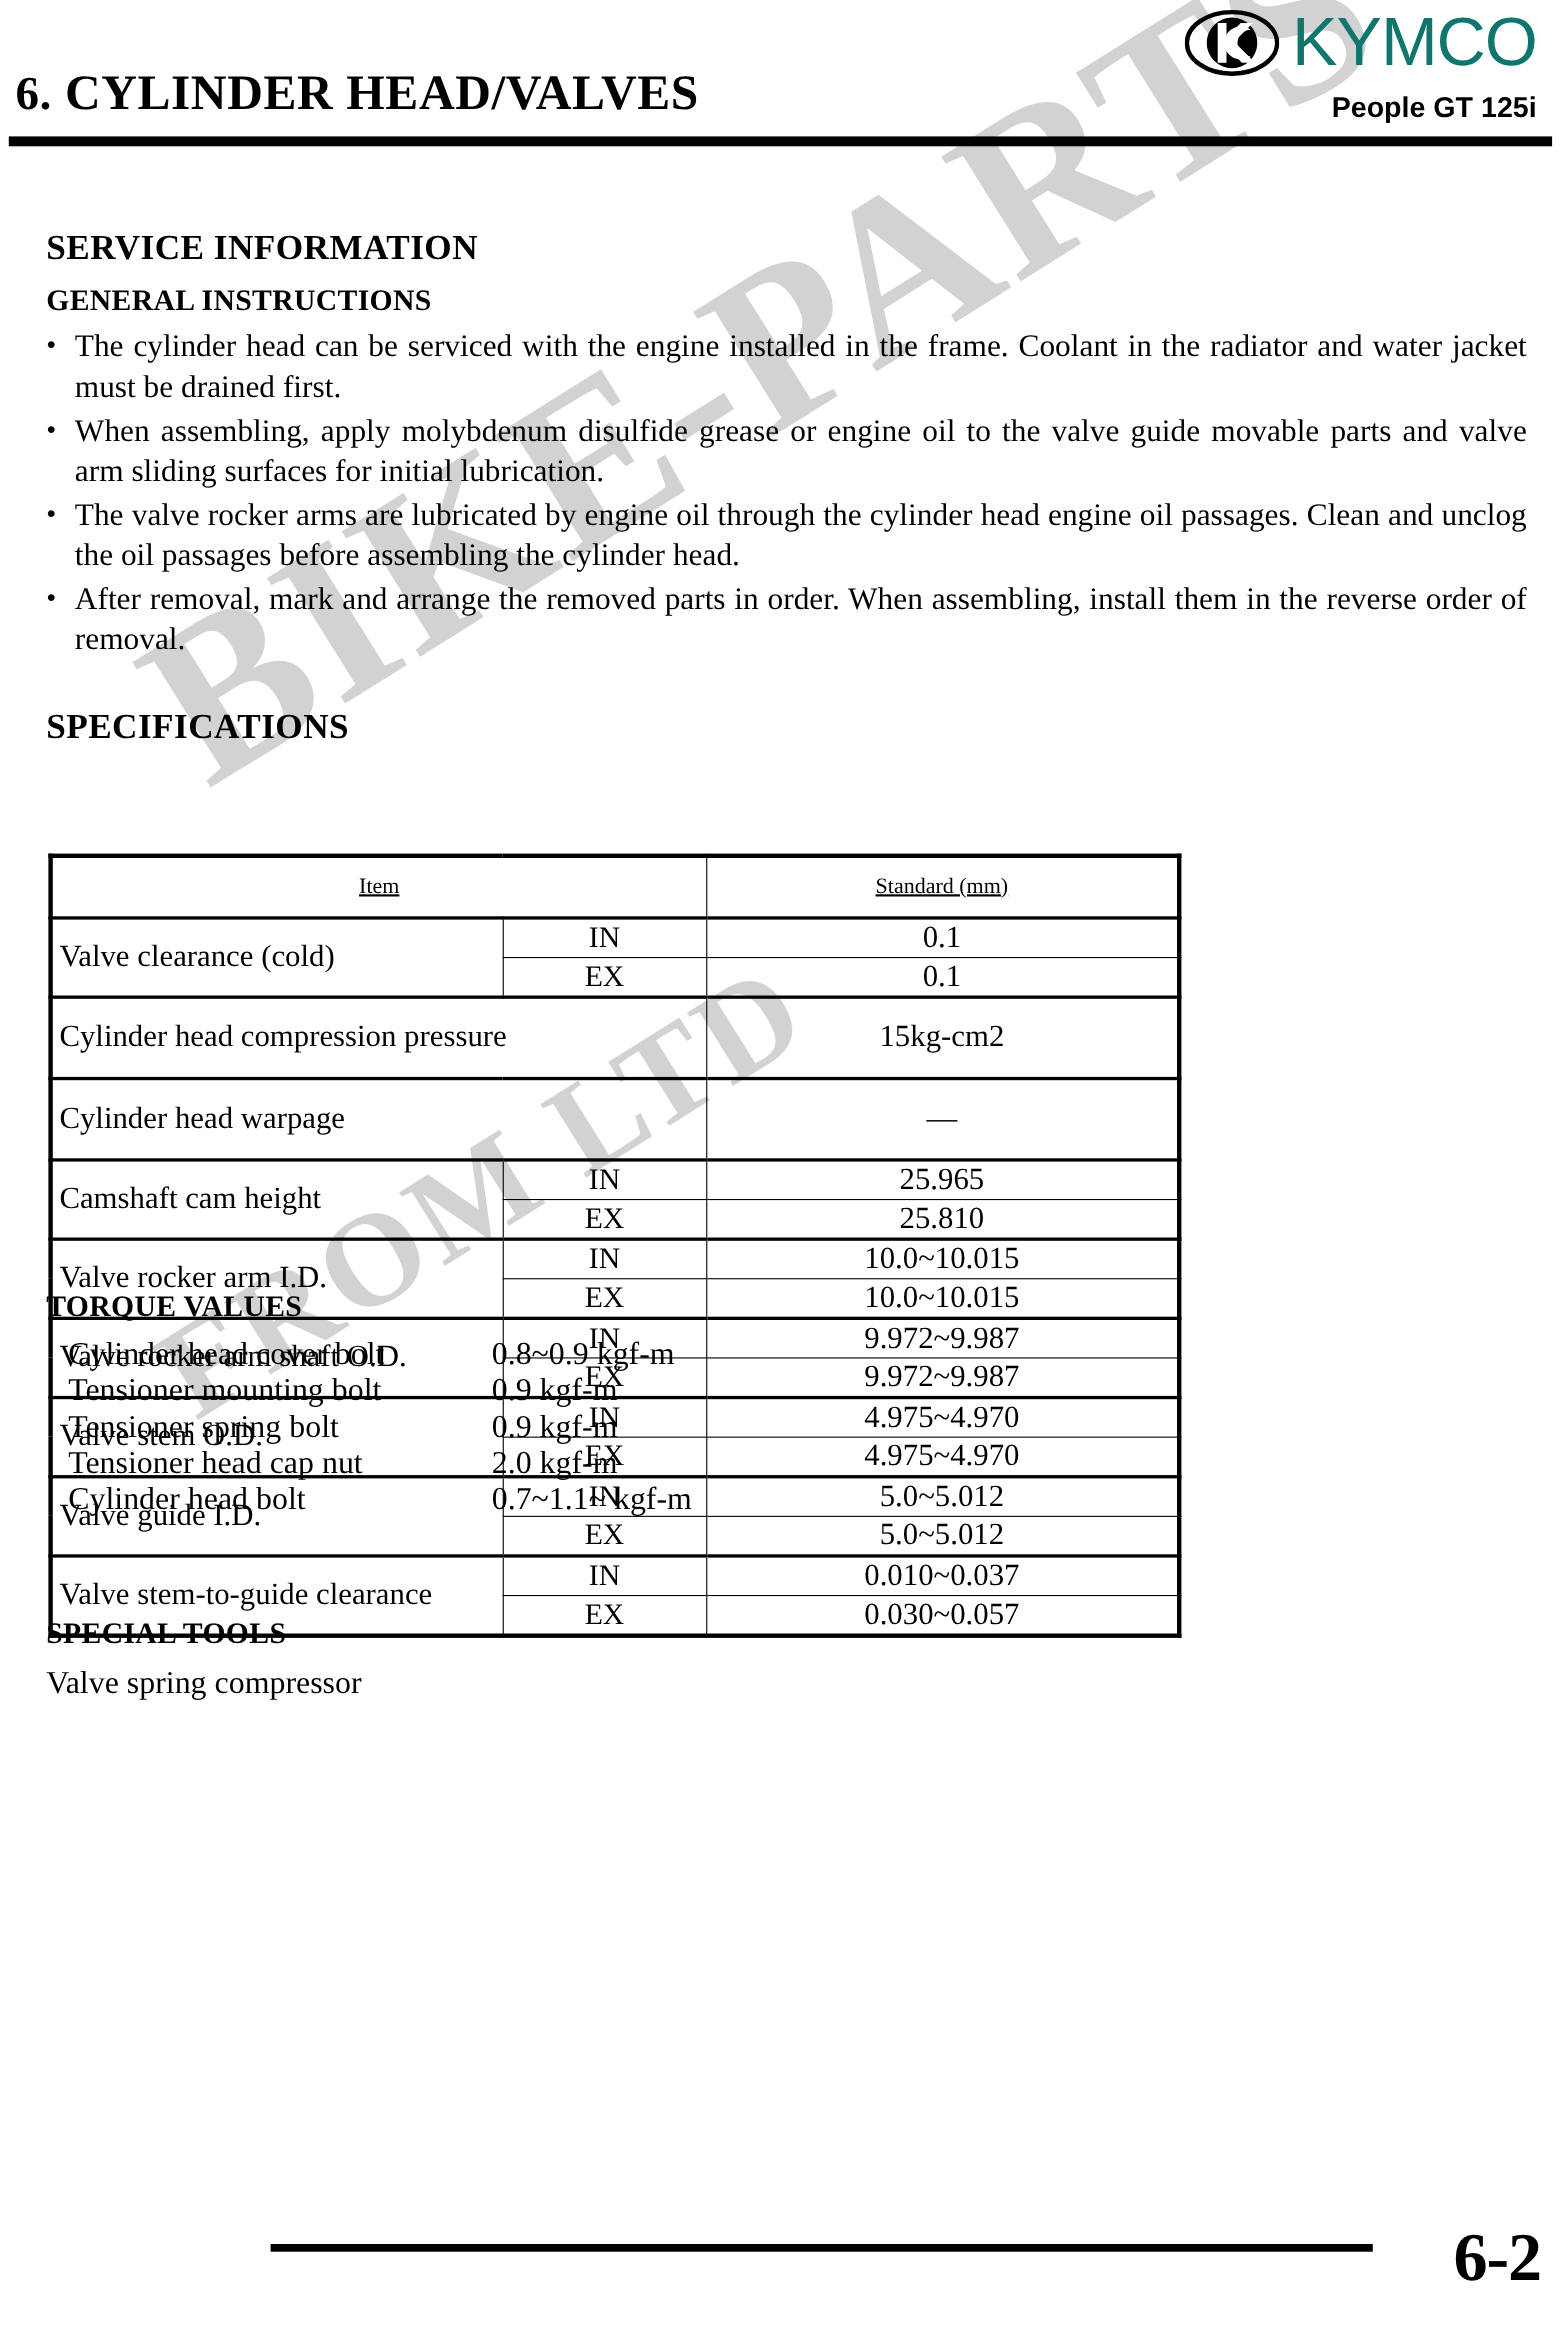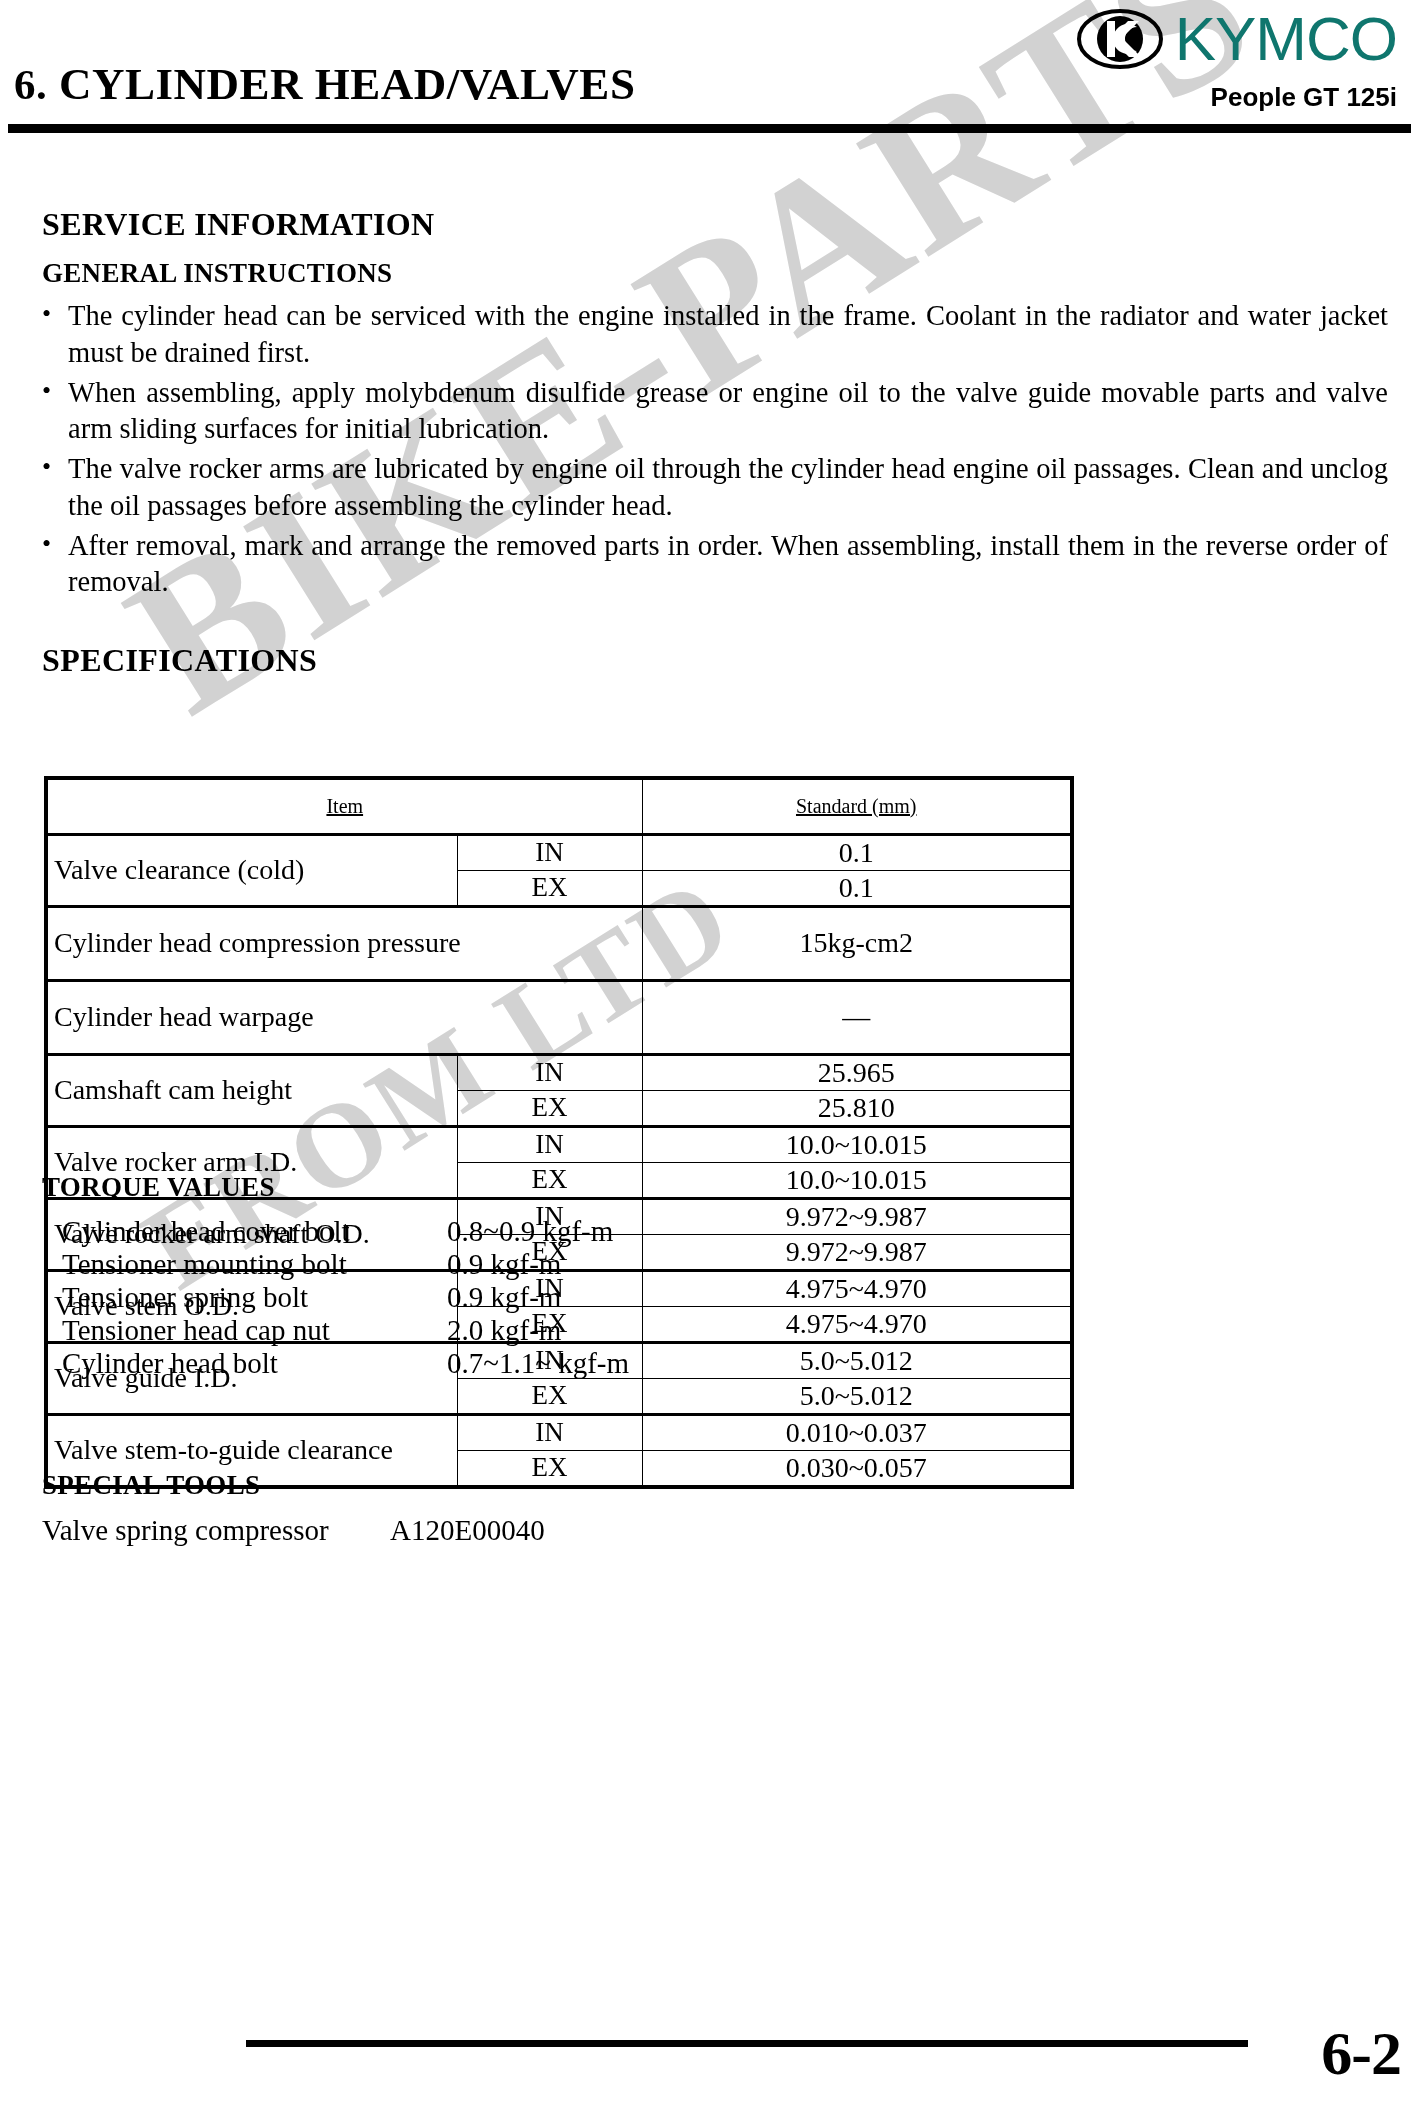--- a/index.html
+++ b/index.html
@@ -444,21 +444,20 @@
         <span class="tname">Cylinder head bolt</span>
         <span class="tval">0.7~1.1~ kgf-m</span>
       </div>
     </div>
 
     <h3 id="tools-head" class="sub-head">SPECIAL TOOLS</h3>
 
     <div id="tools-list">
       <div class="trow">
         <span class="tname">Valve spring compressor</span>
-        <span class="tval">A120E00040</span>
       </div>
     </div>
 
   </div>
 
   <div id="footer-rule"></div>
   <div id="page-number">6-2</div>
 
 </div>
 

